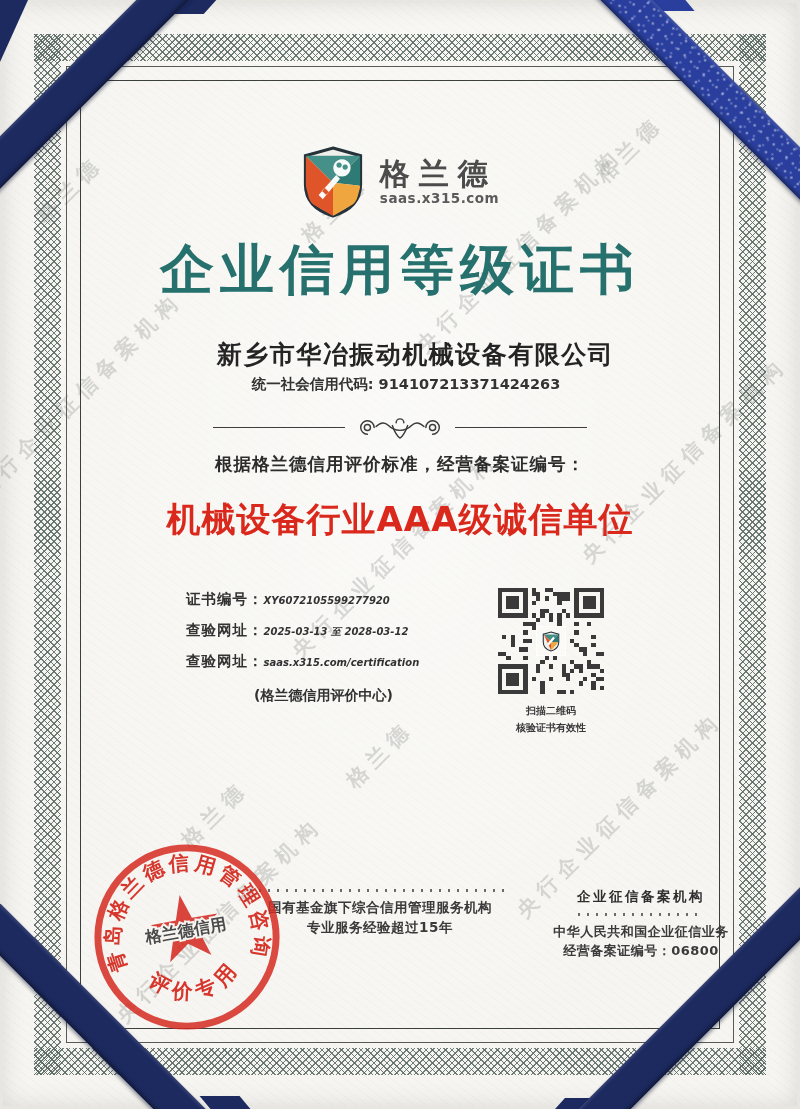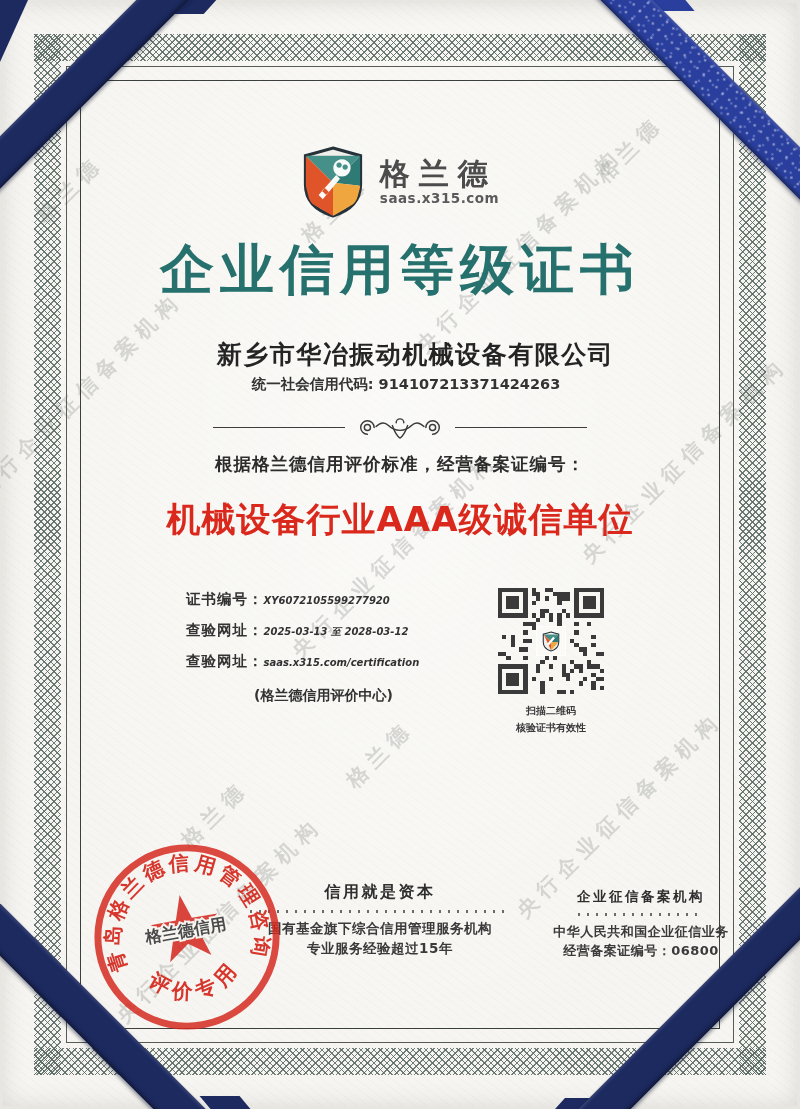--- a/index.html
+++ b/index.html
@@ -830,21 +830,20 @@
     </text>
     <polygon fill="#d5281e" opacity="0.92" points="100,57 108.2,81.7 134.2,81.9 113.3,97.3 121.2,122.1 100,107 78.8,122.1 86.7,97.3 65.8,81.9 91.8,81.7"></polygon>
     <text x="100" y="99" text-anchor="middle" font-size="16.5" font-weight="800" fill="#3d3d3d" style="paint-order:stroke" stroke="#f6f5f1" stroke-width="4">格兰德信用</text>
     <path id="stampBottom" d="M 52 138 A 60 60 0 0 0 148 138" fill="none"></path>
     <text font-size="21" font-weight="800" fill="#d5281e" letter-spacing="6">
       <textPath href="#stampBottom" startOffset="2">评价专用</textPath>
     </text>
   </svg>
 
   <div class="f-center">
-    <div class="f-title">信用就是资本</div>
     <div class="dots"></div>
     <div class="f-line">国有基金旗下综合信用管理服务机构</div>
     <div class="f-line">专业服务经验超过15年</div>
   </div>
   <div class="f-right">
     <div class="f-title sm">企业征信备案机构</div>
     <div class="dots"></div>
     <div class="f-line">中华人民共和国企业征信业务</div>
     <div class="f-line">经营备案证编号：06800</div>
   </div>

